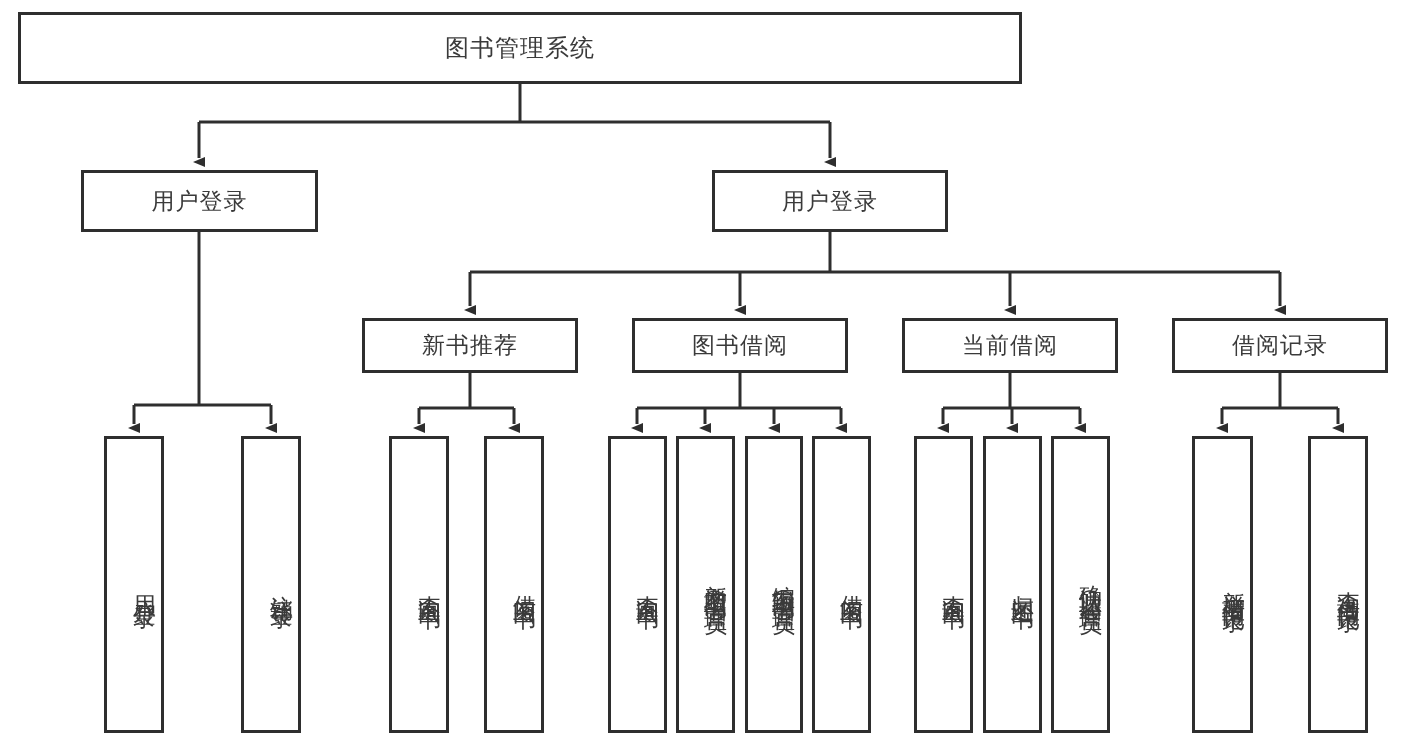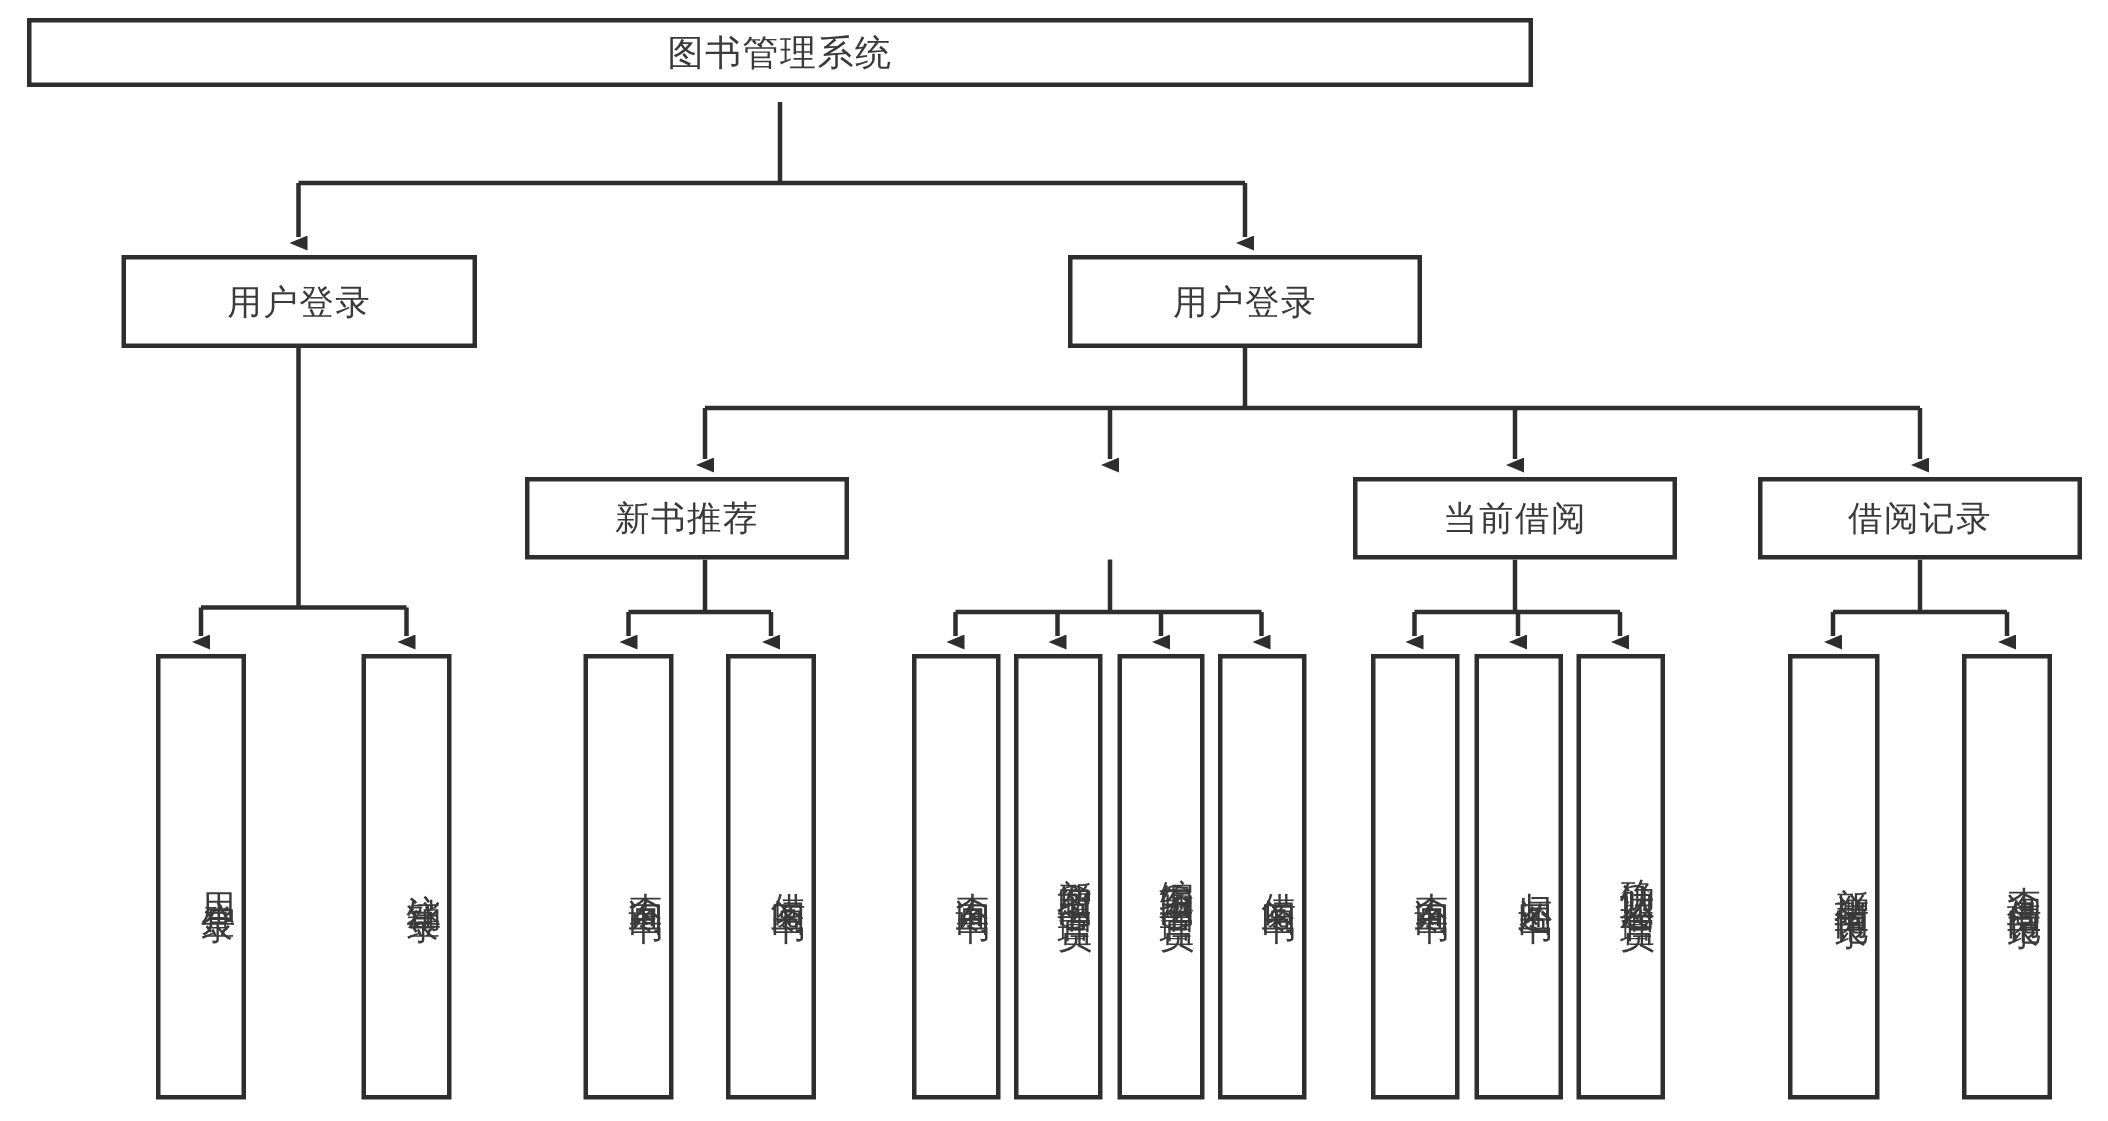--- a/index.html
+++ b/index.html
@@ -63,26 +63,27 @@
       <path d="M1012,408 L1012,424" marker-end="url(#arrow)"></path>
       <path d="M1080,408 L1080,424" marker-end="url(#arrow)"></path>
 
       <path d="M1280,373 L1280,408"></path>
       <path d="M1222,408 L1338,408"></path>
       <path d="M1222,408 L1222,424" marker-end="url(#arrow)"></path>
       <path d="M1338,408 L1338,424" marker-end="url(#arrow)"></path>
     </g>
   </svg>
 
-  <div class="node h root" style="left: 18px; top: 12px; width: 1004px; height: 46px;">图书管理系统</div>
+  <div class="node h root" style="left: 18px; top: 12px; width: 1004px; height: 72px;">图书管理系统</div>
 
   <div class="node h" style="left: 81px; top: 170px; width: 237px; height: 62px;">用户登录</div>
   <div class="node h" style="left: 712px; top: 170px; width: 236px; height: 62px;">用户登录</div>
 
-  <div class="node h" style="left: 350px; top: 318px; width: 216px; height: 55px;">新书推荐</div>
+  <div class="node h" style="left: 362px; top: 318px; width: 216px; height: 55px;">新书推荐</div>
+  <div class="node h" style="left: 632px; top: 318px; width: 216px; height: 55px;">图书借阅</div>
   <div class="node h" style="left: 902px; top: 318px; width: 216px; height: 55px;">当前借阅</div>
   <div class="node h" style="left: 1172px; top: 318px; width: 216px; height: 55px;">借阅记录</div>
 
   <div class="node v" style="left: 104px; top: 436px; width: 60px; height: 297px;">用户登录</div>
   <div class="node v" style="left: 241px; top: 436px; width: 60px; height: 297px;">注销登录</div>
   <div class="node v" style="left: 389px; top: 436px; width: 60px; height: 297px;">查询图书</div>
   <div class="node v" style="left: 484px; top: 436px; width: 60px; height: 297px;">借阅图书</div>
   <div class="node v" style="left: 608px; top: 436px; width: 59px; height: 297px;">查询图书</div>
   <div class="node v" style="left: 676px; top: 436px; width: 59px; height: 297px;">新增图书（管理员）</div>
   <div class="node v" style="left: 745px; top: 436px; width: 58px; height: 297px;">编辑图书（管理员）</div>

